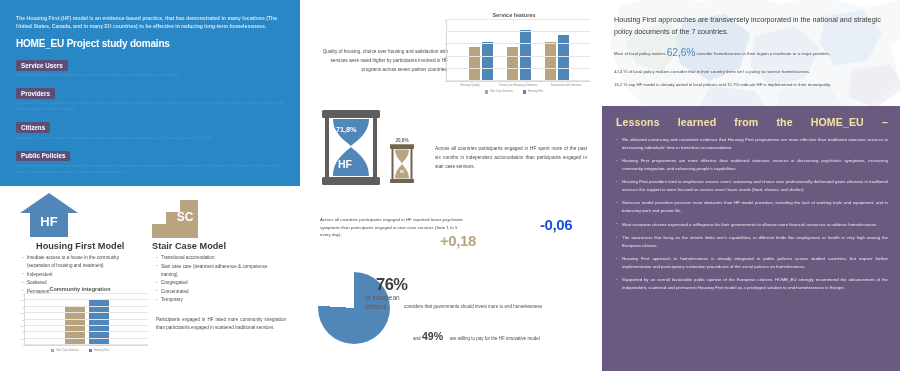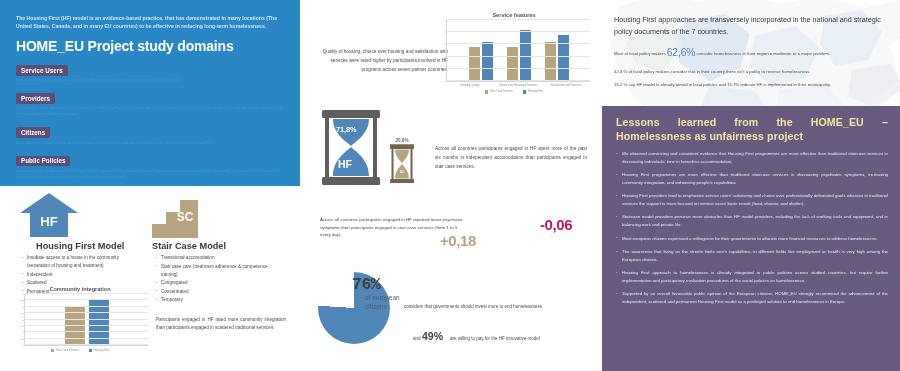--- a/index.html
+++ b/index.html
@@ -26,21 +26,21 @@
   .intro-text {
     color: #cfe6f5;
     font-size: 5.1px;
     line-height: 1.62;
     letter-spacing: 0.02px;
     margin-bottom: 7px;
     font-weight: 600;
   }
   .panel-title {
     color: #ffffff;
-    font-size: 14px;
+    font-size: 10px;
     font-weight: bold;
     letter-spacing: -0.2px;
     margin-bottom: 5px;
   }
   .domain-badge {
     display: inline-block;
     background: #5b4f78;
     color: #ffffff;
     font-size: 6.3px;
     font-weight: bold;
@@ -203,39 +203,38 @@
     text-align: justify;
   }
 
   .mid-note-3 {
     position: absolute;
     left: 20px; top: 216px; width: 148px;
     font-size: 4.4px; line-height: 1.72; color: #4a4a4a;
   }
   .stat-minus {
     position: absolute; left: 240px; top: 216px;
-    font-size: 15px; font-weight: bold; color: #be185d;
+    font-size: 15px; font-weight: bold; color: #1d4ed8;
     letter-spacing: -0.4px;
   }
   .stat-plus {
     position: absolute; left: 140px; top: 232px;
     font-size: 15px; font-weight: bold; color: #b8a57f;
     letter-spacing: -0.4px;
   }
 
   .pie-wrap { position: absolute; left: 18px; top: 272px; width: 72px; height: 72px; }
   .pie {
     width: 72px; height: 72px; border-radius: 50%;
     background: conic-gradient(from 0deg, #5187b8 0% 76%, #ffffff 76% 100%);
   }
   .pie-76 {
-    position: absolute; left: 52px; top: 275px;
+    position: absolute; left: 76px; top: 275px;
     font-size: 16.5px; font-weight: bold; color: #3f3f3f;
     letter-spacing: -0.5px;
-    font-family: Liberation Mono, monospace;
   }
   .pie-sub {
     position: absolute; left: 65px; top: 294px;
     font-size: 6.5px; line-height: 1.32; color: #5a5a5a;
   }
   .pie-note {
     position: absolute; left: 104px; top: 303px; width: 190px;
     font-size: 4.5px; line-height: 1.6; color: #4a4a4a;
   }
   .pie-and {
@@ -555,21 +554,20 @@
     <div class="policy-p p1">
       <span>Most of local policy makers </span><span class="pct-big">62,6%</span><span> consider homelessness in their region a moderate or a major problem.</span>
     </div>
     <div class="policy-p p2">42,4 % of local policy makers consider that in their country there isn't a policy to reverse homelessness.</div>
     <div class="policy-p p3">16,2 % say HF model is already aimed in local policies and 15.7% indicate HF is implemented in their municipality.</div>
   </div>
 
   <div class="purple-box">
     <div class="purple-title">
       <span class="line1">Lessons learned from the HOME_EU  –</span>
-      <span>Homelessness as unfairness project</span>
     </div>
     <ul class="lessons">
       <li>We obtained convincing and consistent evidence that Housing First programmes are more effective than traditional staircase services in decreasing individuals' time in homeless accommodation.</li>
       <li>Housing First programmes are more effective than traditional staircase services in decreasing psychiatric symptoms, increasing community integration, and enhancing people's capabilities.</li>
       <li>Housing First providers tend to emphasize service users' autonomy and choice over professionally delineated goals whereas in traditional services the support is more focused on service users' basic needs (food, shower, and shelter).</li>
       <li>Staircase model providers perceive more obstacles than HF model providers, including the lack of working tools and equipment, and in balancing work and private life.</li>
       <li>Most european citizens expressed a willingness for their governments to allocate more financial resources to address homelessness.</li>
       <li>The awareness that living on the streets limits one's capabilities, in different fields like employment or health is very high among the European citizens.</li>
       <li>Housing First approach to homelessness is already integrated in public policies across studied countries, but require further implementation and participatory evaluation procedures of the social policies on homelessness.</li>
       <li>Supported by an overall favourable public opinion of the European citizens, HOME_EU strongly recommend the advancement of the independent, scattered and permanent Housing First model as a privileged solution to end homelessness in Europe.</li>

